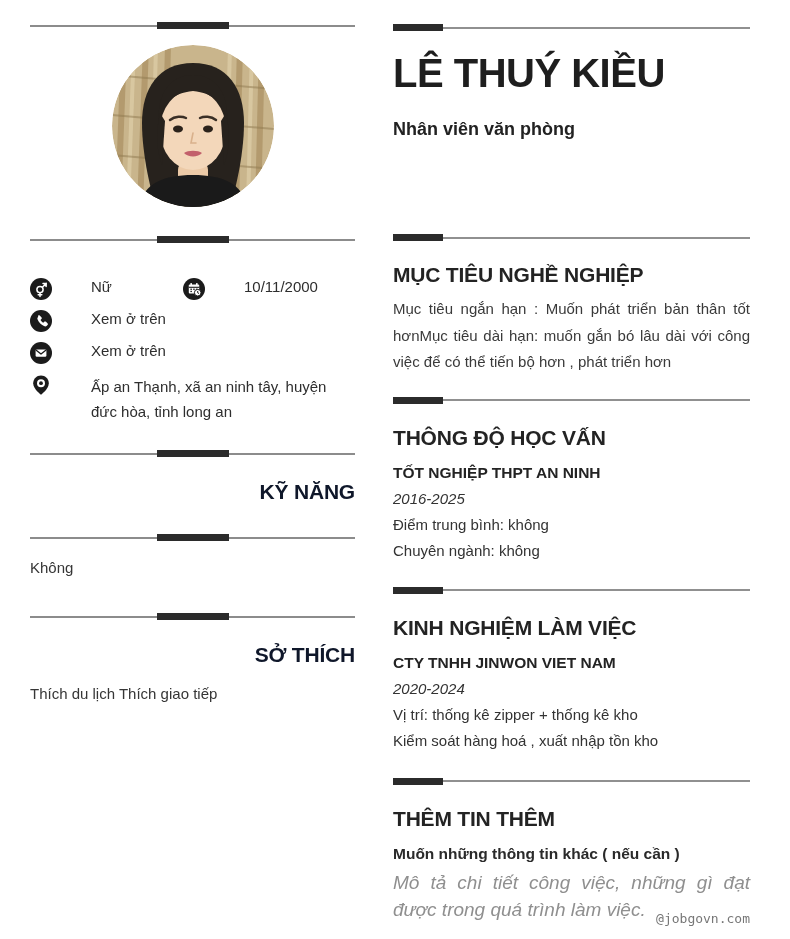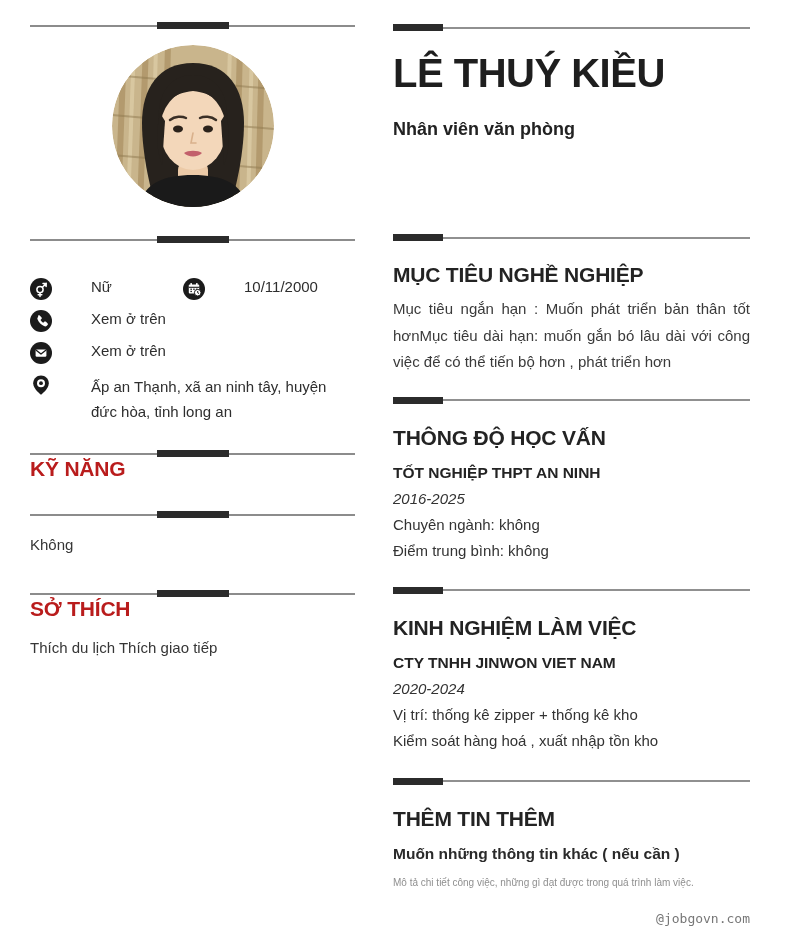--- a/index.html
+++ b/index.html
@@ -34,35 +34,35 @@
   .info-list { margin-top:35px; }
   .info-row { display:flex; align-items:center; margin-bottom:10px; font-size:15px; color:#2e2e2e; }
   .info-row.top { justify-content:flex-start; }
   .pair { display:flex; align-items:flex-start;gap:26px; }
   .pair .txt { margin-left:13px; }
   .pair.gender { width:153px; }
   .badge { width:22px; height:22px; flex:0 0 22px; }
   .info-row.multi { align-items:center; }
   .info-row.multi .txt { line-height:25px; }
   .sec-head {
-    font-size:21px; font-weight:bold; letter-spacing:-0.2px; color:#b91c1c; 
+    font-size:21px; font-weight:bold; letter-spacing:-0.2px; color:#0f172a; margin-top:23px;text-align:right;
   }
   .left-body { font-size:15px; line-height:29px; color:#363636; margin-top:12px; }
 
   
   .cv-name { margin-top:20px; font-size:40px; line-height:44px; font-weight:bold; letter-spacing:-0.5px; color:#1e1e1e; }
   .cv-title { margin-top:24px; font-size:18px; font-weight:bold; color:#222; }
   .r-head { font-size:21px; font-weight:bold; letter-spacing:-0.2px; color:#232323; margin-top:22px; }
   .r-body { font-size:15px; line-height:26.6px; color:#3a3a3a; text-align:justify; margin-top:9px; }
   .entry { margin-top:10px; font-size:15px; color:#333; }
   .entry .e-name { font-weight:bold; font-size:15.5px; color:#232323; line-height:26px; }
   .entry .e-period { font-style:italic; line-height:26px; color:#333; }
   .entry .e-line { line-height:26px; }
   .extra-sub { margin-top:10px; font-size:15.5px; font-weight:bold; color:#2a2a2a; line-height:26px; }
-  .extra-ph { font-size:10px; line-height:27px; color:#8f8f8f; text-align:justify; margin-top:2px; }
+  .extra-ph { font-size:19px; line-height:27px; color:#8f8f8f; text-align:justify; margin-top:2px;font-style:italic; }
 
   .watermark {
     position:absolute; right:40px; bottom:13px;
     font-family:"DejaVu Sans Mono","Liberation Mono",monospace;
     font-size:13px; color:#777;
   }
   svg { display:block; }
 </style>
 </head>
 <body>
@@ -211,22 +211,22 @@
 
   <div class="divider-lead" style="margin-top:94px;"></div>
   <div class="r-head">MỤC TIÊU NGHỀ NGHIỆP</div>
   <div class="r-body">Mục tiêu ngắn hạn : Muốn phát triển bản thân tốt hơnMục tiêu dài hạn: muốn gắn bó lâu dài với công việc để có thể tiến bộ hơn , phát triển hơn</div>
 
   <div class="divider-lead" style="margin-top:21px;"></div>
   <div class="r-head">THÔNG ĐỘ HỌC VẤN</div>
   <div class="entry">
     <div class="e-name">TỐT NGHIỆP THPT AN NINH</div>
     <div class="e-period">2016-2025</div>
+    <div class="e-line">Điểm trung bình: không</div>
     <div class="e-line">Chuyên ngành: không</div>
-    <div class="e-line">Điểm trung bình: không</div>
   </div>
 
   <div class="divider-lead" style="margin-top:23px;"></div>
   <div class="r-head">KINH NGHIỆM LÀM VIỆC</div>
   <div class="entry">
     <div class="e-name">CTY TNHH JINWON VIET NAM</div>
     <div class="e-period">2020-2024</div>
     <div class="e-line">Vị trí: thống kê zipper + thống kê kho</div>
     <div class="e-line">Kiểm soát hàng hoá , xuất nhập tồn kho</div>
   </div>

